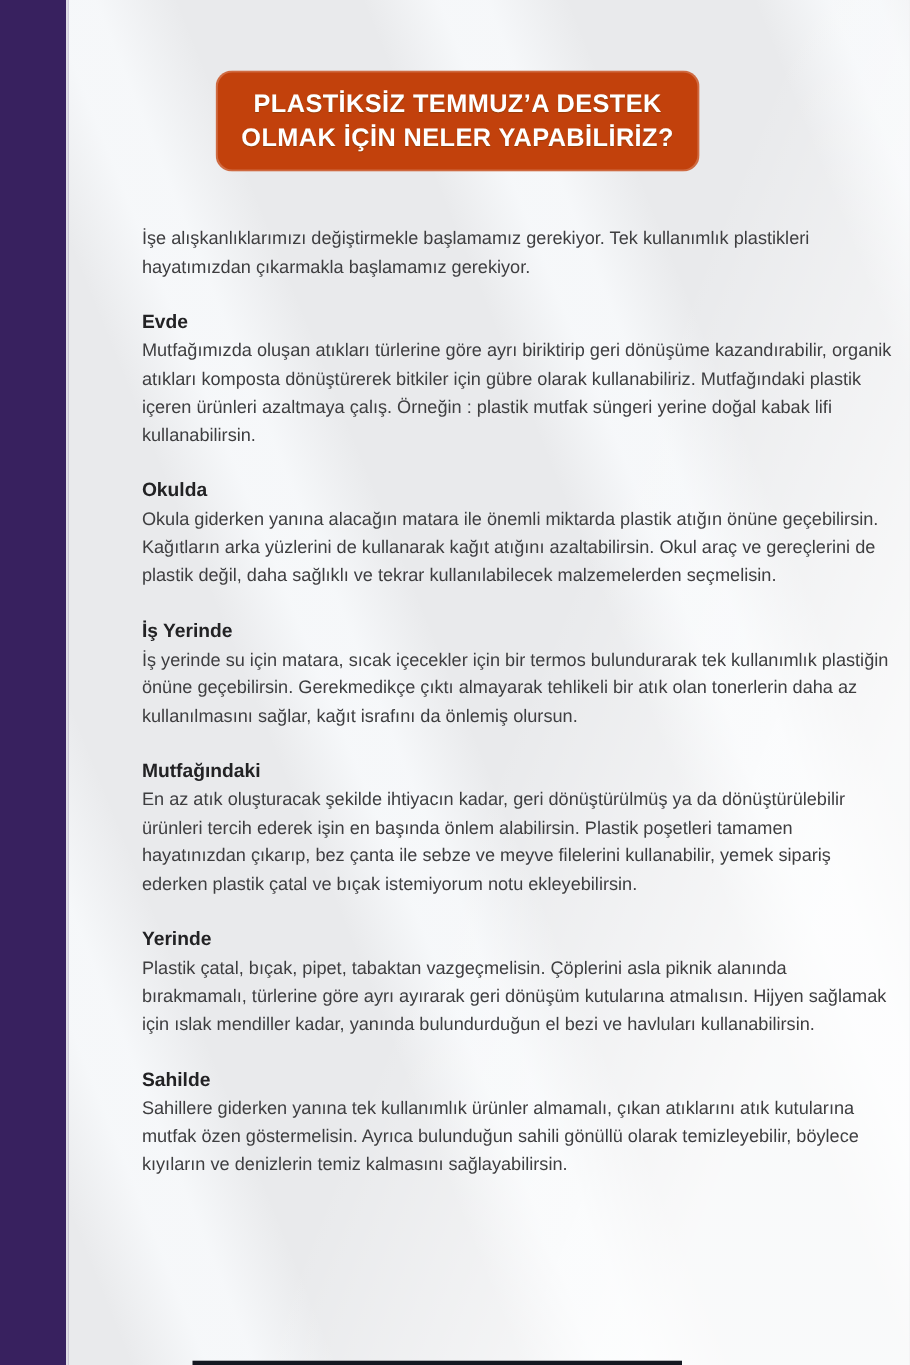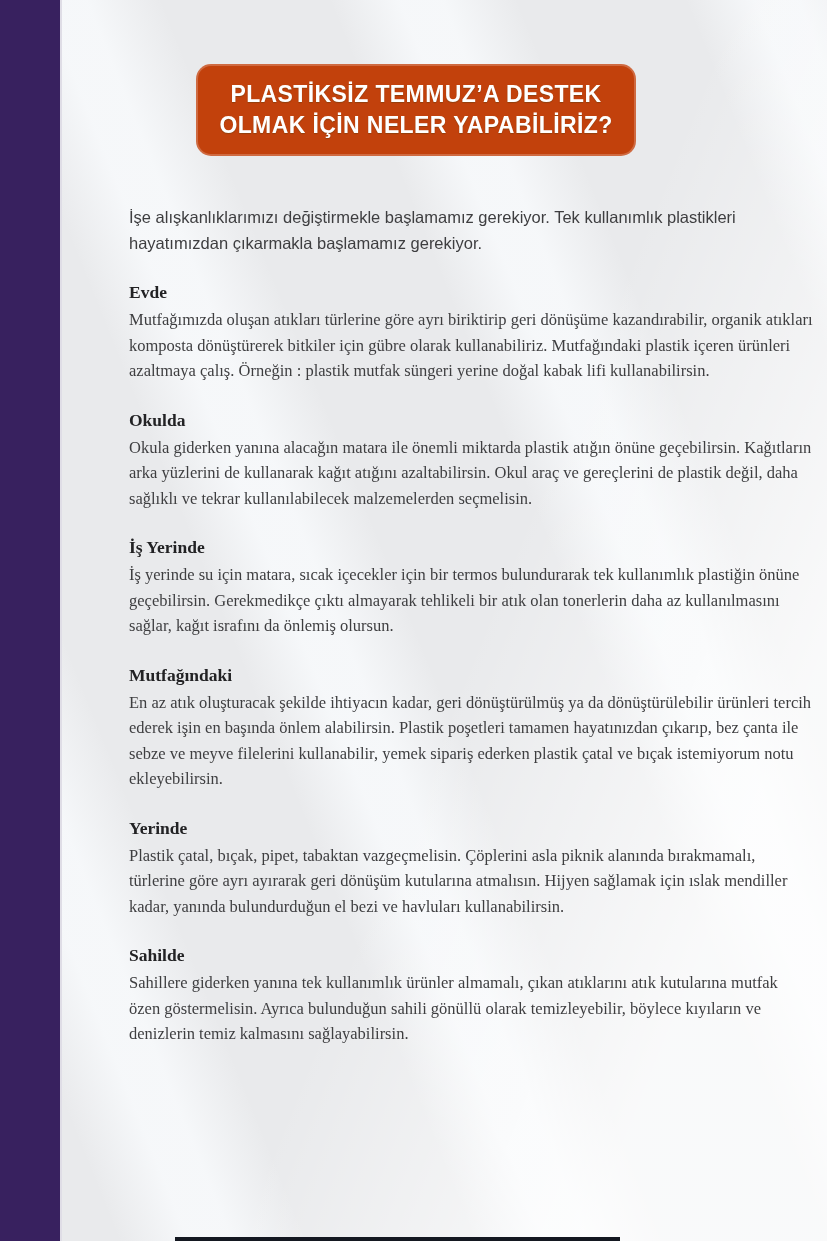--- a/index.html
+++ b/index.html
@@ -88,21 +88,20 @@
     color: #3e3e40;
     font-size: 16.5px;
     line-height: 25.5px;
     margin-left: 44px;
   }
   .intro {
     margin: 0 0 24px 0;
   }
   .section {
     margin: 0 0 24px 0;
-    font-family: Liberation Serif, serif;
   }
   .section-heading {
     font-weight: bold;
     color: #222224;
     font-size: 17.5px;
     line-height: 24px;
     margin: 0 0 3px 0;
   }
   .section-body {
     margin: 0;

